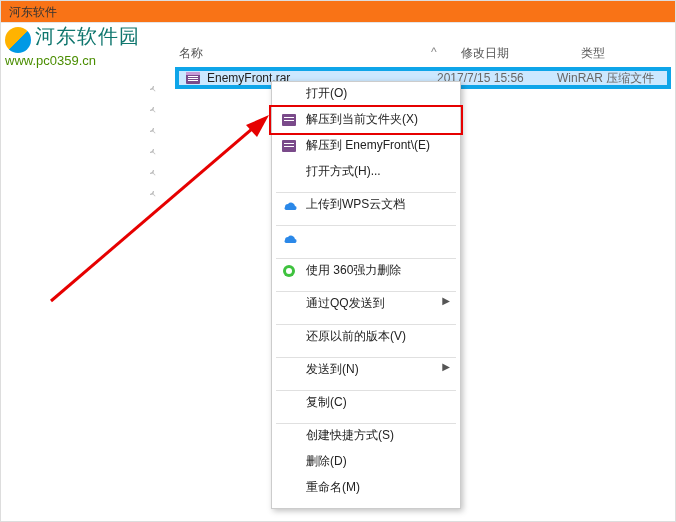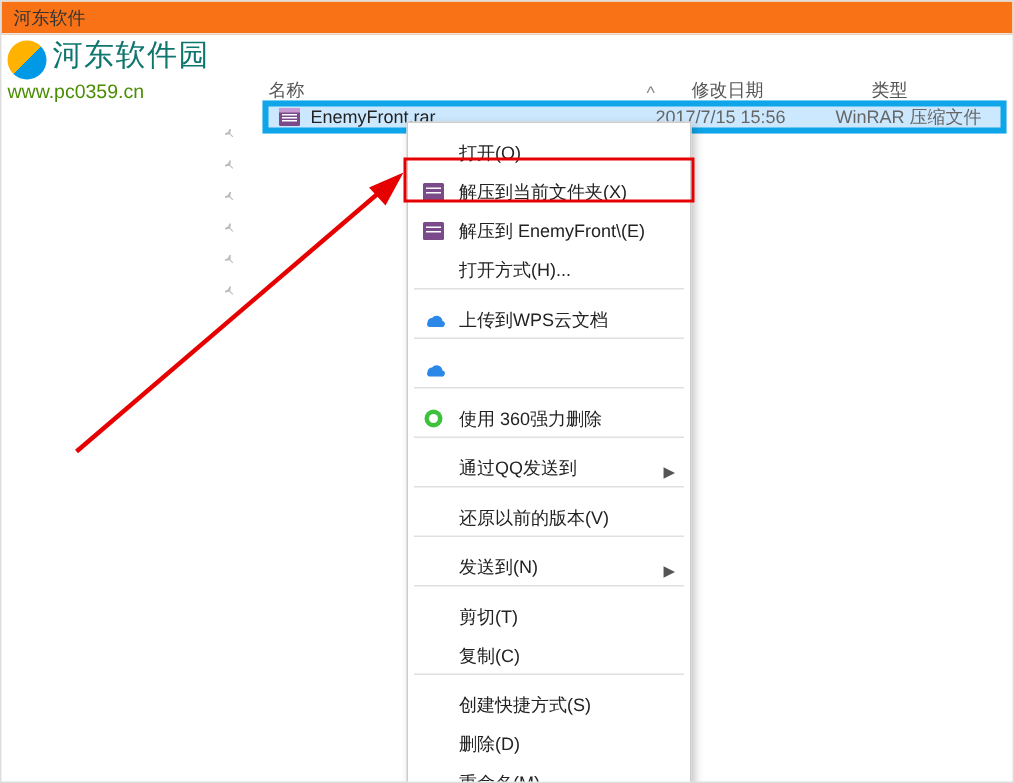--- a/index.html
+++ b/index.html
@@ -2,35 +2,35 @@
 <html><head>
 <meta charset="utf-8">
 <style>
 *{margin:0;padding:0;box-sizing:border-box;font-family:"Microsoft YaHei","Segoe UI",sans-serif;font-size:12px}
 body{background:#fff;width:676px;height:522px;position:relative;overflow:hidden;border:1px solid #ddd}
 .titlebar{height:22px;background:#f97316;border-bottom:1px solid #e5e5e5;padding:3px 8px;color:#333}
 .logo-area{position:absolute;left:4px;top:22px;width:170px;height:40px;z-index:5}
 .logo-text{font-size:20px;font-weight:normal;color:#0f766e;letter-spacing:1px}
 .logo-ic{display:inline-block;width:26px;height:26px;border-radius:50%;background:linear-gradient(135deg,#ffb300 50%,#0099e5 50%);vertical-align:middle;margin-right:4px}
 .logo-url{color:#4a8d00;font-size:13px;font-weight:normal}
-.header-row{position:absolute;top:44px;left:170px;right:0;height:24px;display:flex;align-items:flex-end;color:#555}
+.header-row{position:absolute;top:44px;left:170px;right:0;height:24px;display:flex;align-items:flex-start;color:#555}
 .hcol-name{width:260px;padding-left:8px}
 .hcol-sort{width:30px;color:#888}
 .hcol-date{width:120px}
 .hcol-type{flex:1}
 .pins{position:absolute;left:140px;top:76px;width:24px}
 .pin{width:14px;height:14px;margin:7px auto;color:#bbb;text-align:center;line-height:14px;font-size:11px}
 .pin svg{width:12px;height:12px;fill:#bbb}
 .file-row{position:absolute;left:174px;top:66px;right:4px;height:22px;background:#cce8ff;display:flex;align-items:center;border:4px solid #0ea5e9}
 .file-icon{width:16px;height:16px;margin:0 6px}
 .file-name{width:230px;color:#222}
 .file-date{width:120px;color:#666}
 .file-type{color:#666}
 .ctx{position:absolute;left:270px;top:80px;width:190px;background:#fff;border:1px solid #ccc;box-shadow:2px 2px 6px rgba(0,0,0,.25);padding:3px 2px;z-index:10}
-.mi{display:flex;align-items:flex-end;height:26px;padding:0 8px 0 4px;color:#222;cursor:default}
+.mi{display:flex;align-items:flex-start;height:26px;padding:0 8px 0 4px;color:#222;cursor:default}
 .mi .ic{width:22px;height:18px;display:flex;align-items:center;justify-content:center;margin-right:6px}
 .mi .lbl{flex:1;white-space:nowrap}
 .mi .arr{color:#555;font-size:10px}
 .sep{height:1px;background:#e0e0e0;margin:3px 2px}
 .hl{position:absolute;border:2px solid #e60000;pointer-events:none;z-index:20}
 .hl1{left:268px;top:104px;width:194px;height:30px}
 .arrow-svg{position:absolute;left:40px;top:110px;width:240px;height:200px;z-index:15;pointer-events:none}
 .rar-ic{width:16px;height:16px}
 </style>
 </head>
@@ -155,24 +155,20 @@
     </div>
   <div class="sep"></div>
   <div class="mi">
       <span class="ic"></span>
       <span class="lbl">发送到(N)</span>
       <span class="arr">▶</span>
     </div>
   <div class="sep"></div>
   <div class="mi">
       <span class="ic"></span>
-      <span class="lbl">剪切(T)</span>
-    </div>
-  <div class="mi">
-      <span class="ic"></span>
       <span class="lbl">复制(C)</span>
     </div>
   <div class="sep"></div>
   <div class="mi">
       <span class="ic"></span>
       <span class="lbl">创建快捷方式(S)</span>
     </div>
   <div class="mi">
       <span class="ic"></span>
       <span class="lbl">删除(D)</span>

